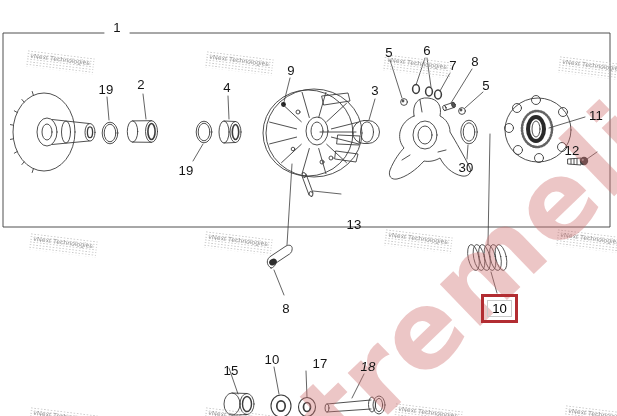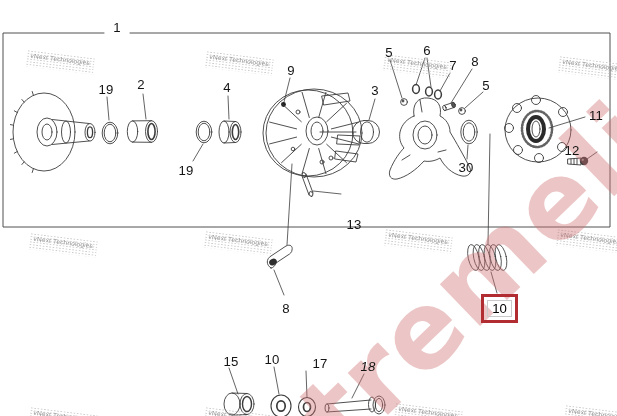--- a/index.html
+++ b/index.html
@@ -242,21 +242,21 @@
   <span class="co" style="left:389px;top:52px;">5</span>
   <span class="co" style="left:427px;top:50px;">6</span>
   <span class="co" style="left:453px;top:65px;">7</span>
   <span class="co" style="left:475px;top:61px;">8</span>
   <span class="co" style="left:486px;top:85px;">5</span>
   <span class="co" style="left:354px;top:196px;margin-top:28px;">13</span>
   <span class="co" style="left:466px;top:167px;">30</span>
   <span class="co" style="left:596px;top:115px;">11</span>
   <span class="co" style="left:572px;top:150px;">12</span>
   <span class="co" style="left:286px;top:308px;">8</span>
-  <span class="co" style="left:231px;top:361px;">15</span>
+  <span class="co" style="left:231px;top:370px;">15</span>
   <span class="co" style="left:272px;top:359px;">10</span>
   <span class="co" style="left:320px;top:363px;">17</span>
   <span class="co" style="left:368px;top:366px;font-style:italic;">18</span>
 
   <div id="hl">
     <span class="inner">10</span>
   </div>
 
 </div>
 

